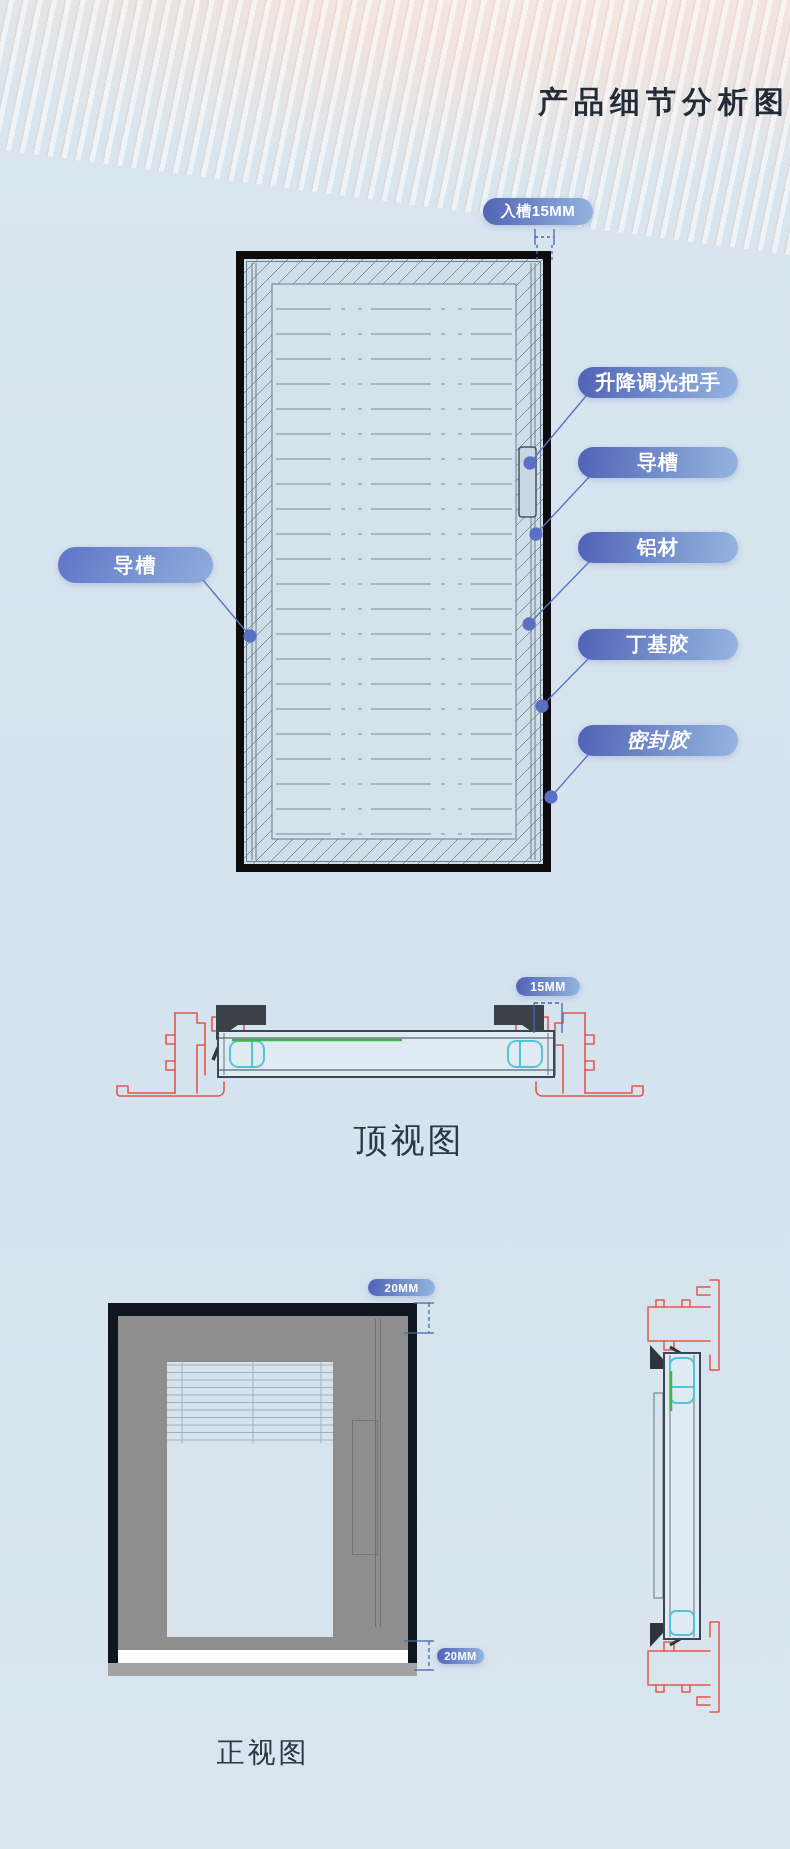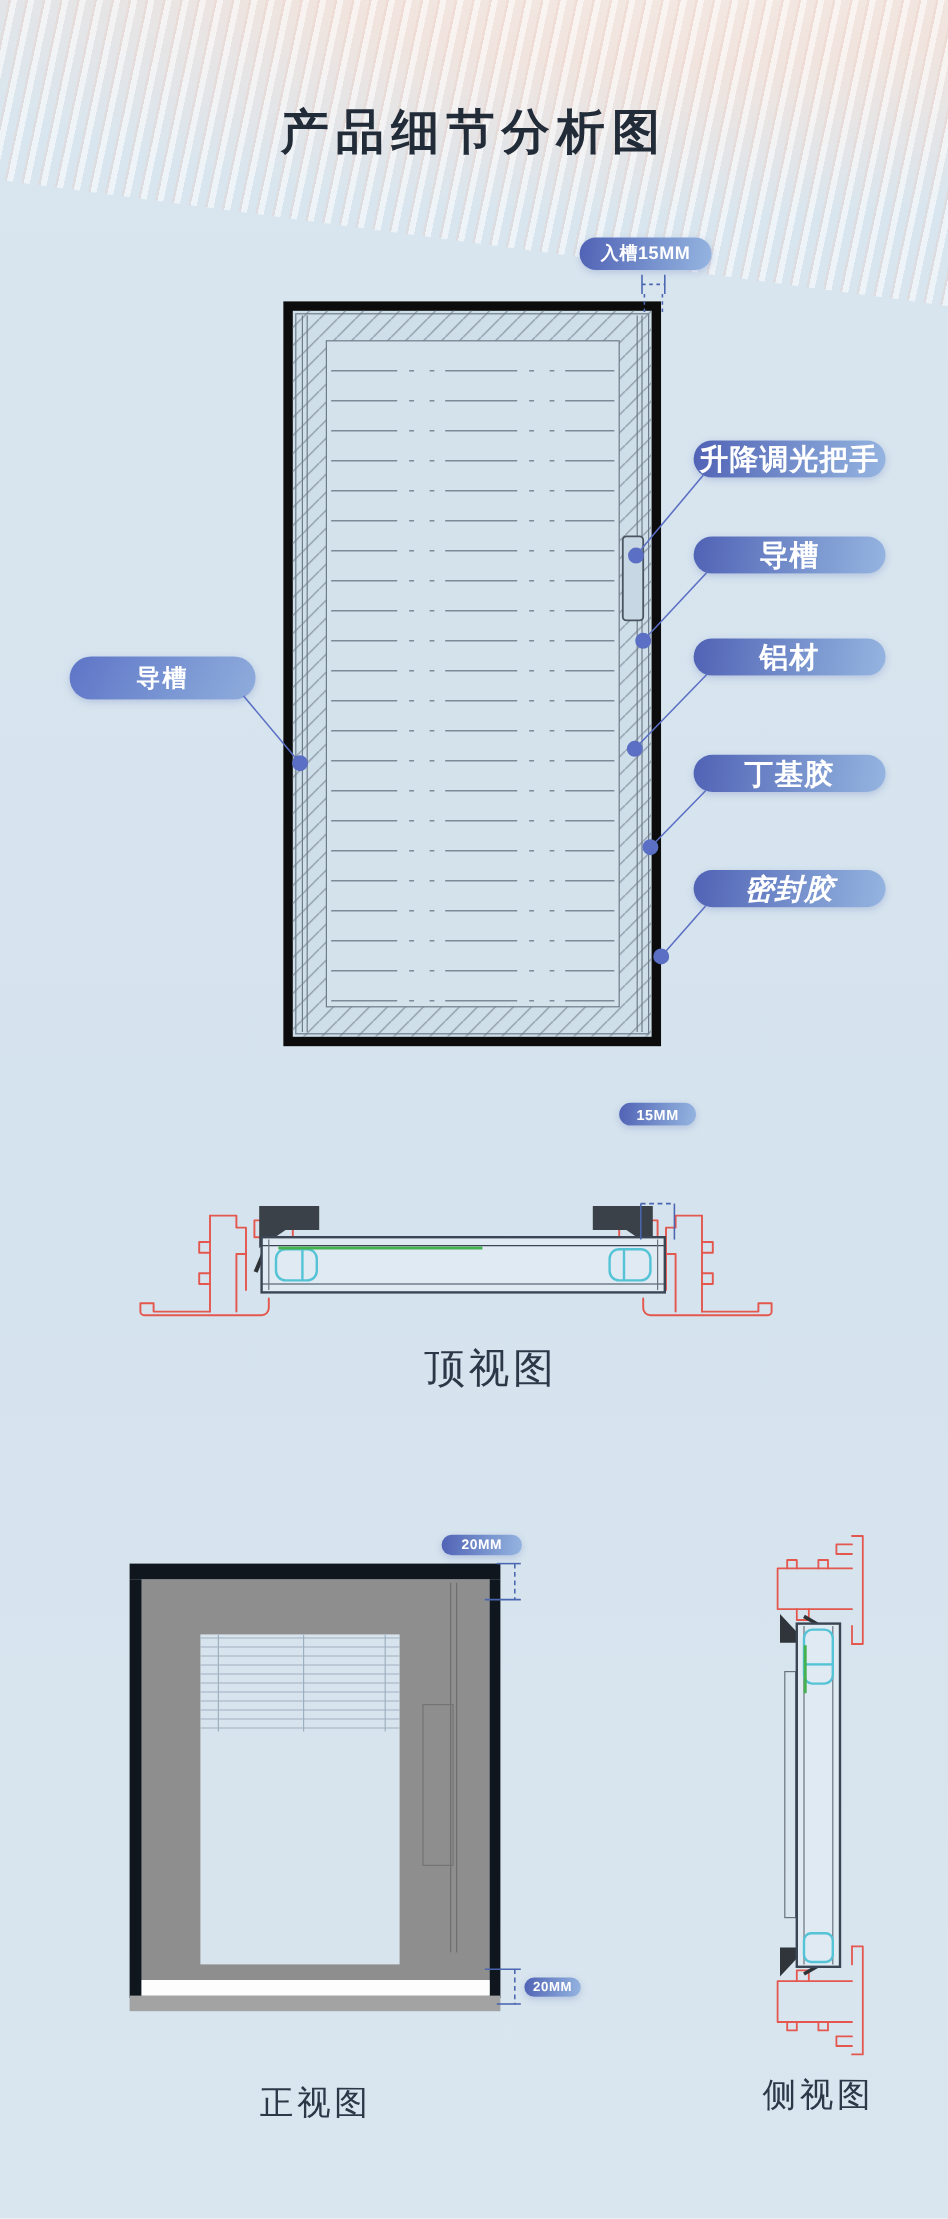--- a/index.html
+++ b/index.html
@@ -10,30 +10,30 @@
   }
   
   .texture{
     position:absolute; left:0; top:0; width:790px; height:270px;
     background:
       repeating-linear-gradient(102deg, rgba(255,255,255,0) 0 7px, rgba(232,200,189,0.30) 7px 9px, rgba(255,255,255,0.55) 9px 14px),
       radial-gradient(130% 130% at 72% -25%, #f6ebe6 0%, #f1e4de 35%, rgba(216,229,238,0) 72%);
     clip-path:polygon(0 0,790px 0,790px 255px,0 150px);
   }
   .page-title{
-    position:absolute; left:0; top:82px; width:100%; text-align:center;
-    font-size:40px; font-weight:600; color:#222c38; letter-spacing:6px;font-family:Liberation Mono, monospace;
+    position:absolute; left:0; top:82px; width:100%; text-align:right;
+    font-size:30px; font-weight:600; color:#222c38; letter-spacing:6px;font-family:Liberation Mono, monospace;
   }
   .pill{
     position:absolute; display:flex; align-items:center; justify-content:center;
     border-radius:999px; color:#fff; font-weight:bold;
     background:linear-gradient(97deg,#5062b5 0%, #7b97d0 62%, #95b4e0 100%);
     box-shadow:0 2px 6px rgba(80,100,180,0.25);
   }
-  .pill-right{ left:578px; width:160px; height:31px; font-size:24px; letter-spacing:1px; }
+  .pill-right{ left:578px; width:160px; height:31px; font-size:20px; letter-spacing:1px; }
   .pill-left{ left:58px; top:547px; width:155px; height:36px; font-size:20px; letter-spacing:2px;
     background:linear-gradient(118deg,#5e74c7 0%, #7e9bd5 65%, #90acdc 100%); }
   .pill-dim{ font-size:12px; letter-spacing:0.5px; }
   .caption{
     position:absolute; text-align:center; color:#2c3848; font-weight:500;
     font-size:28px; letter-spacing:3px;
   }
   .overlay{ position:absolute; left:0; top:0; pointer-events:none; }
   .drawing{ position:absolute; }
   
@@ -119,21 +119,21 @@
     <line x1="152" y1="46" x2="152" y2="72" stroke="#54c3d6" stroke-width="2"></line>
     <rect x="408" y="46" width="34" height="26" rx="8" fill="none" stroke="#54c3d6" stroke-width="2"></rect>
     <line x1="420" y1="46" x2="420" y2="72" stroke="#54c3d6" stroke-width="2"></line>
     <line x1="132" y1="45" x2="302" y2="45" stroke="#46b14f" stroke-width="2.5"></line>
     <g stroke="#4a66b0" stroke-width="1.3" fill="none">
       <path d="M434 8 h28" stroke-dasharray="4 3"></path>
       <line x1="434" y1="8" x2="434" y2="38"></line>
       <line x1="462" y1="8" x2="462" y2="38"></line>
     </g>
   </svg>
-  <div class="pill pill-dim" style="left:516px; top:919px; width:64px; height:19px;">15MM</div>
+  <div class="pill pill-dim" style="left:516px; top:977px; width:64px; height:19px;">15MM</div>
   <div class="caption" style="left:329px; top:1118px; width:160px; font-size:34px;">顶视图</div>
 
   <div class="fv">
     <div class="wall"></div>
     <div class="panel"></div>
     <svg class="overlay" width="309" height="373" viewBox="0 0 309 373">
       <g id="front-grid" stroke="#9db0bf" stroke-width="1">
           <path d="M59 62 H225 M59 69.5 H225 M59 77 H225 M59 84.5 H225 M59 92 H225 M59 99.5 H225 M59 107 H225 M59 114.5 H225 M59 122 H225 M59 129.5 H225 M59 137 H225 M74 59 V140 M145 59 V140 M213 59 V140 " fill="none"></path>
         </g>
     </svg>
@@ -165,21 +165,20 @@
     <use href="#sideprof" transform="translate(0,442) scale(1,-1)"></use>
     <rect x="24" y="118" width="9" height="205" fill="none" stroke="#6a737d"></rect>
     <rect x="34" y="78" width="36" height="286" fill="#dfeaf3" stroke="#3a4654" stroke-width="2"></rect>
     <line x1="40" y1="80" x2="40" y2="362" stroke="#6a737d"></line>
     <line x1="64" y1="80" x2="64" y2="362" stroke="#6a737d"></line>
     <rect x="40" y="83" width="24" height="45" rx="7" fill="none" stroke="#54c3d6" stroke-width="2"></rect>
     <line x1="40" y1="112" x2="64" y2="112" stroke="#54c3d6" stroke-width="2"></line>
     <rect x="40" y="336" width="24" height="24" rx="6" fill="none" stroke="#54c3d6" stroke-width="2"></rect>
     <line x1="41" y1="96" x2="41" y2="136" stroke="#46b14f" stroke-width="2.5"></line>
   </svg>
-  <div class="caption" style="left:598px; top:1727px; width:168px;">侧视图</div>
 
   <svg class="overlay" width="790" height="1849" viewBox="0 0 790 1849">
     <g stroke="#5b6fc4" stroke-width="1.3" fill="#5b6fc4">
       <line x1="586" y1="396" x2="530" y2="463"></line>
         <circle cx="530" cy="463" r="6"></circle>
       <line x1="590" y1="476" x2="536" y2="534"></line>
         <circle cx="536" cy="534" r="6"></circle>
       <line x1="590" y1="561" x2="529" y2="624"></line>
         <circle cx="529" cy="624" r="6"></circle>
       <line x1="588" y1="659" x2="542" y2="706"></line>

